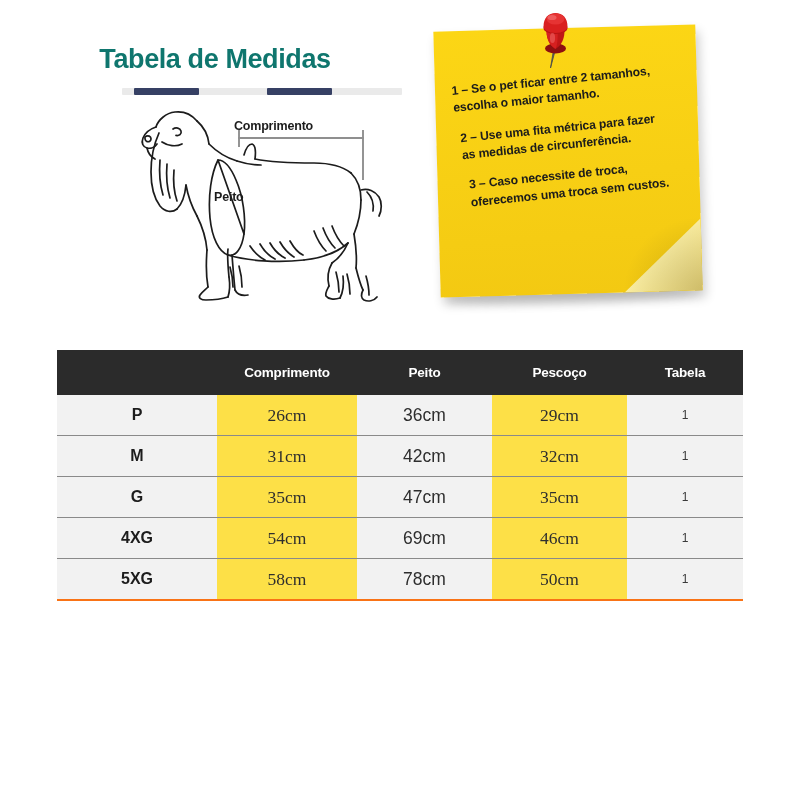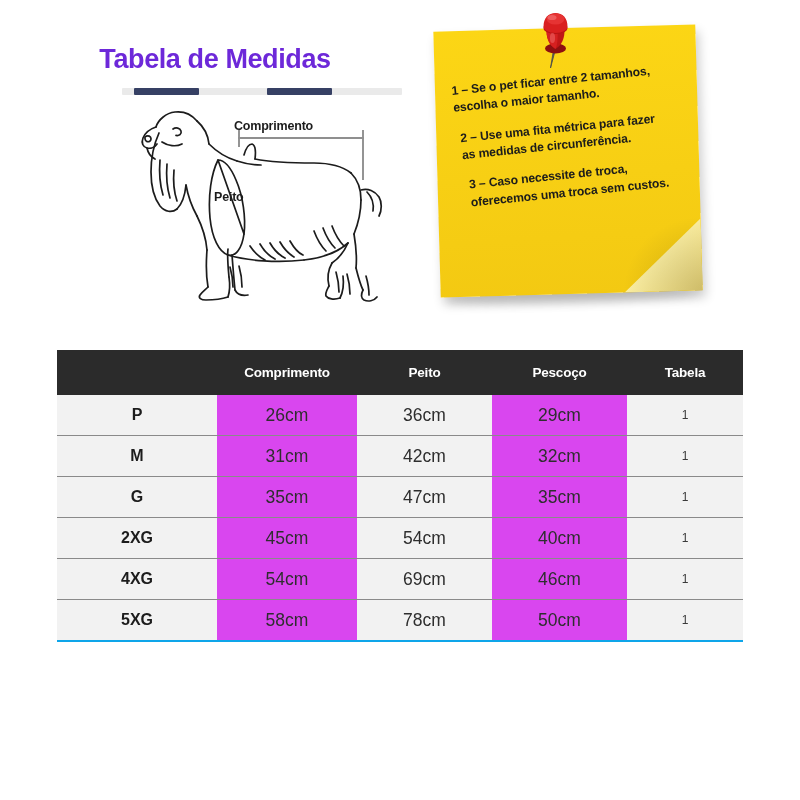--- a/index.html
+++ b/index.html
@@ -27,21 +27,21 @@
 
   #page-title {
     position: absolute;
     left: 0;
     top: 44px;
     width: 430px;
     text-align: center;
     font-size: 27px;
     font-weight: bold;
     letter-spacing: -0.4px;
-    color: #6d28d9;
+    color: #0f766e;
     font-family: "Liberation Sans", sans-serif;
   }
 
   
   #title-divider {
     position: absolute;
     left: 122px;
     top: 88px;
     width: 280px;
     height: 7px;
@@ -188,28 +188,29 @@
     font-size: 17.5px;
     color: #2e2e2e;
     font-weight: normal;
   }
   #size-table tbody td.col-size {
     font-size: 16px;
     font-weight: bold;
     color: #1c1c1c;
   }
   #size-table tbody td.shaded {
-    background: #d946ef;
+    background: #fde047;
+    font-family: Liberation Serif, serif;
   }
   #size-table tbody td.col-unit {
     font-size: 12px;
     color: #3a3a3a;
   }
   #size-table tbody tr:last-child td {
-    border-bottom: 2px solid #0ea5e9;
+    border-bottom: 2px solid #f97316;
   }
 
   .c1 { width: 160px; }
   .c2 { width: 140px; }
   .c3 { width: 135px; }
   .c4 { width: 135px; }
   .c5 { width: 116px; }
 </style>
 </head>
 <body>
@@ -379,27 +380,20 @@
         <td class="col-unit">1</td>
       </tr>
       <tr>
         <td class="col-size">G</td>
         <td class="col-comprimento shaded">35cm</td>
         <td class="col-peito">47cm</td>
         <td class="col-pescoco shaded">35cm</td>
         <td class="col-unit">1</td>
       </tr>
       <tr>
-        <td class="col-size">2XG</td>
-        <td class="col-comprimento shaded">45cm</td>
-        <td class="col-peito">54cm</td>
-        <td class="col-pescoco shaded">40cm</td>
-        <td class="col-unit">1</td>
-      </tr>
-      <tr>
         <td class="col-size">4XG</td>
         <td class="col-comprimento shaded">54cm</td>
         <td class="col-peito">69cm</td>
         <td class="col-pescoco shaded">46cm</td>
         <td class="col-unit">1</td>
       </tr>
       <tr>
         <td class="col-size">5XG</td>
         <td class="col-comprimento shaded">58cm</td>
         <td class="col-peito">78cm</td>

